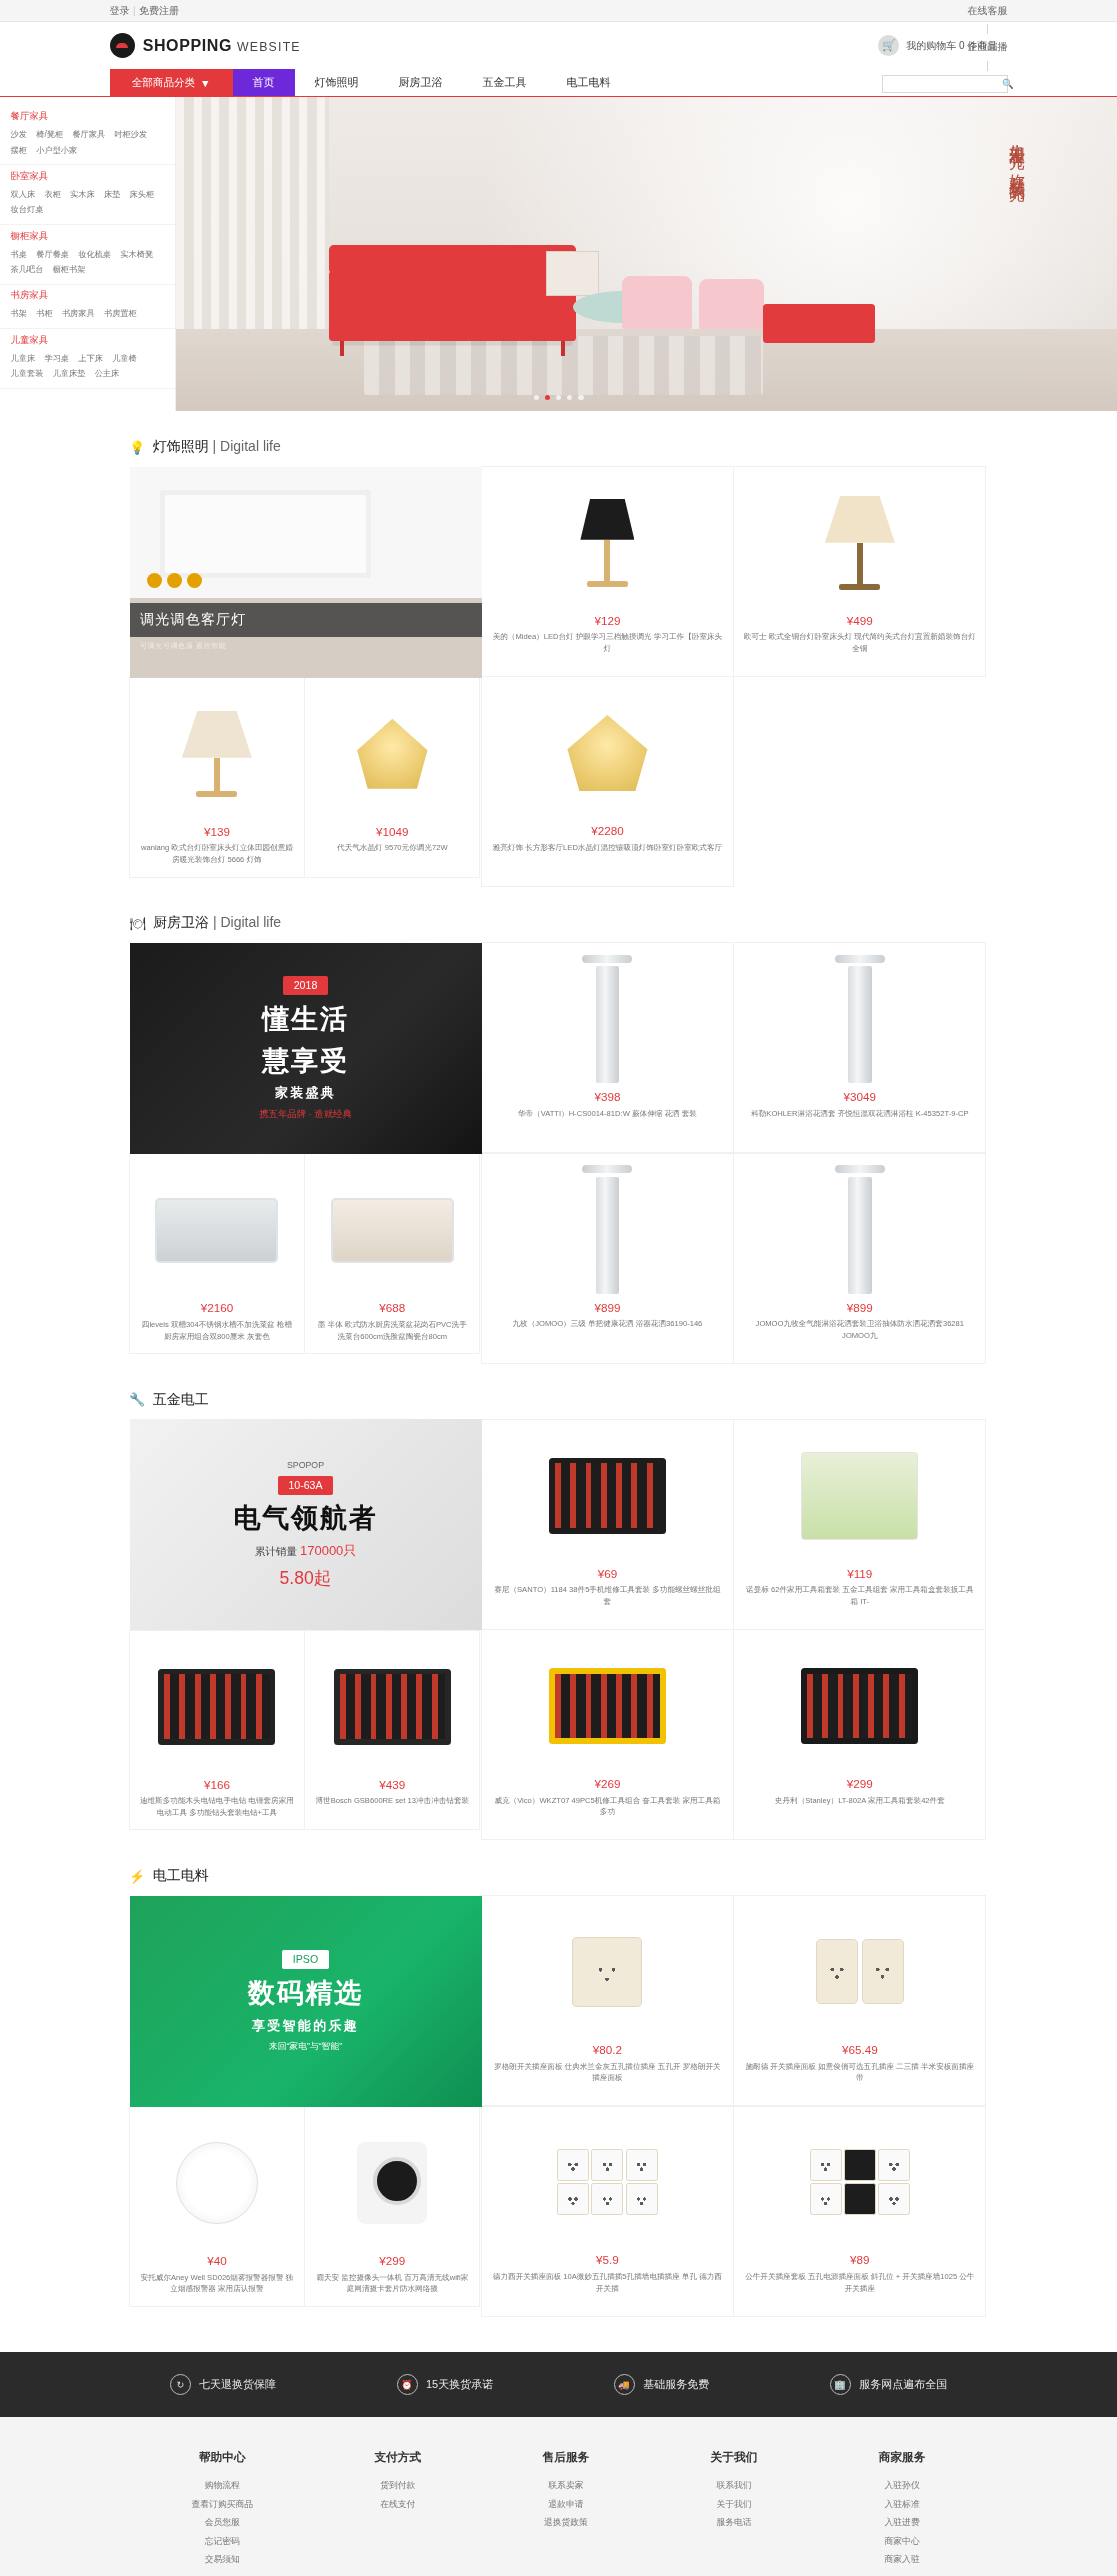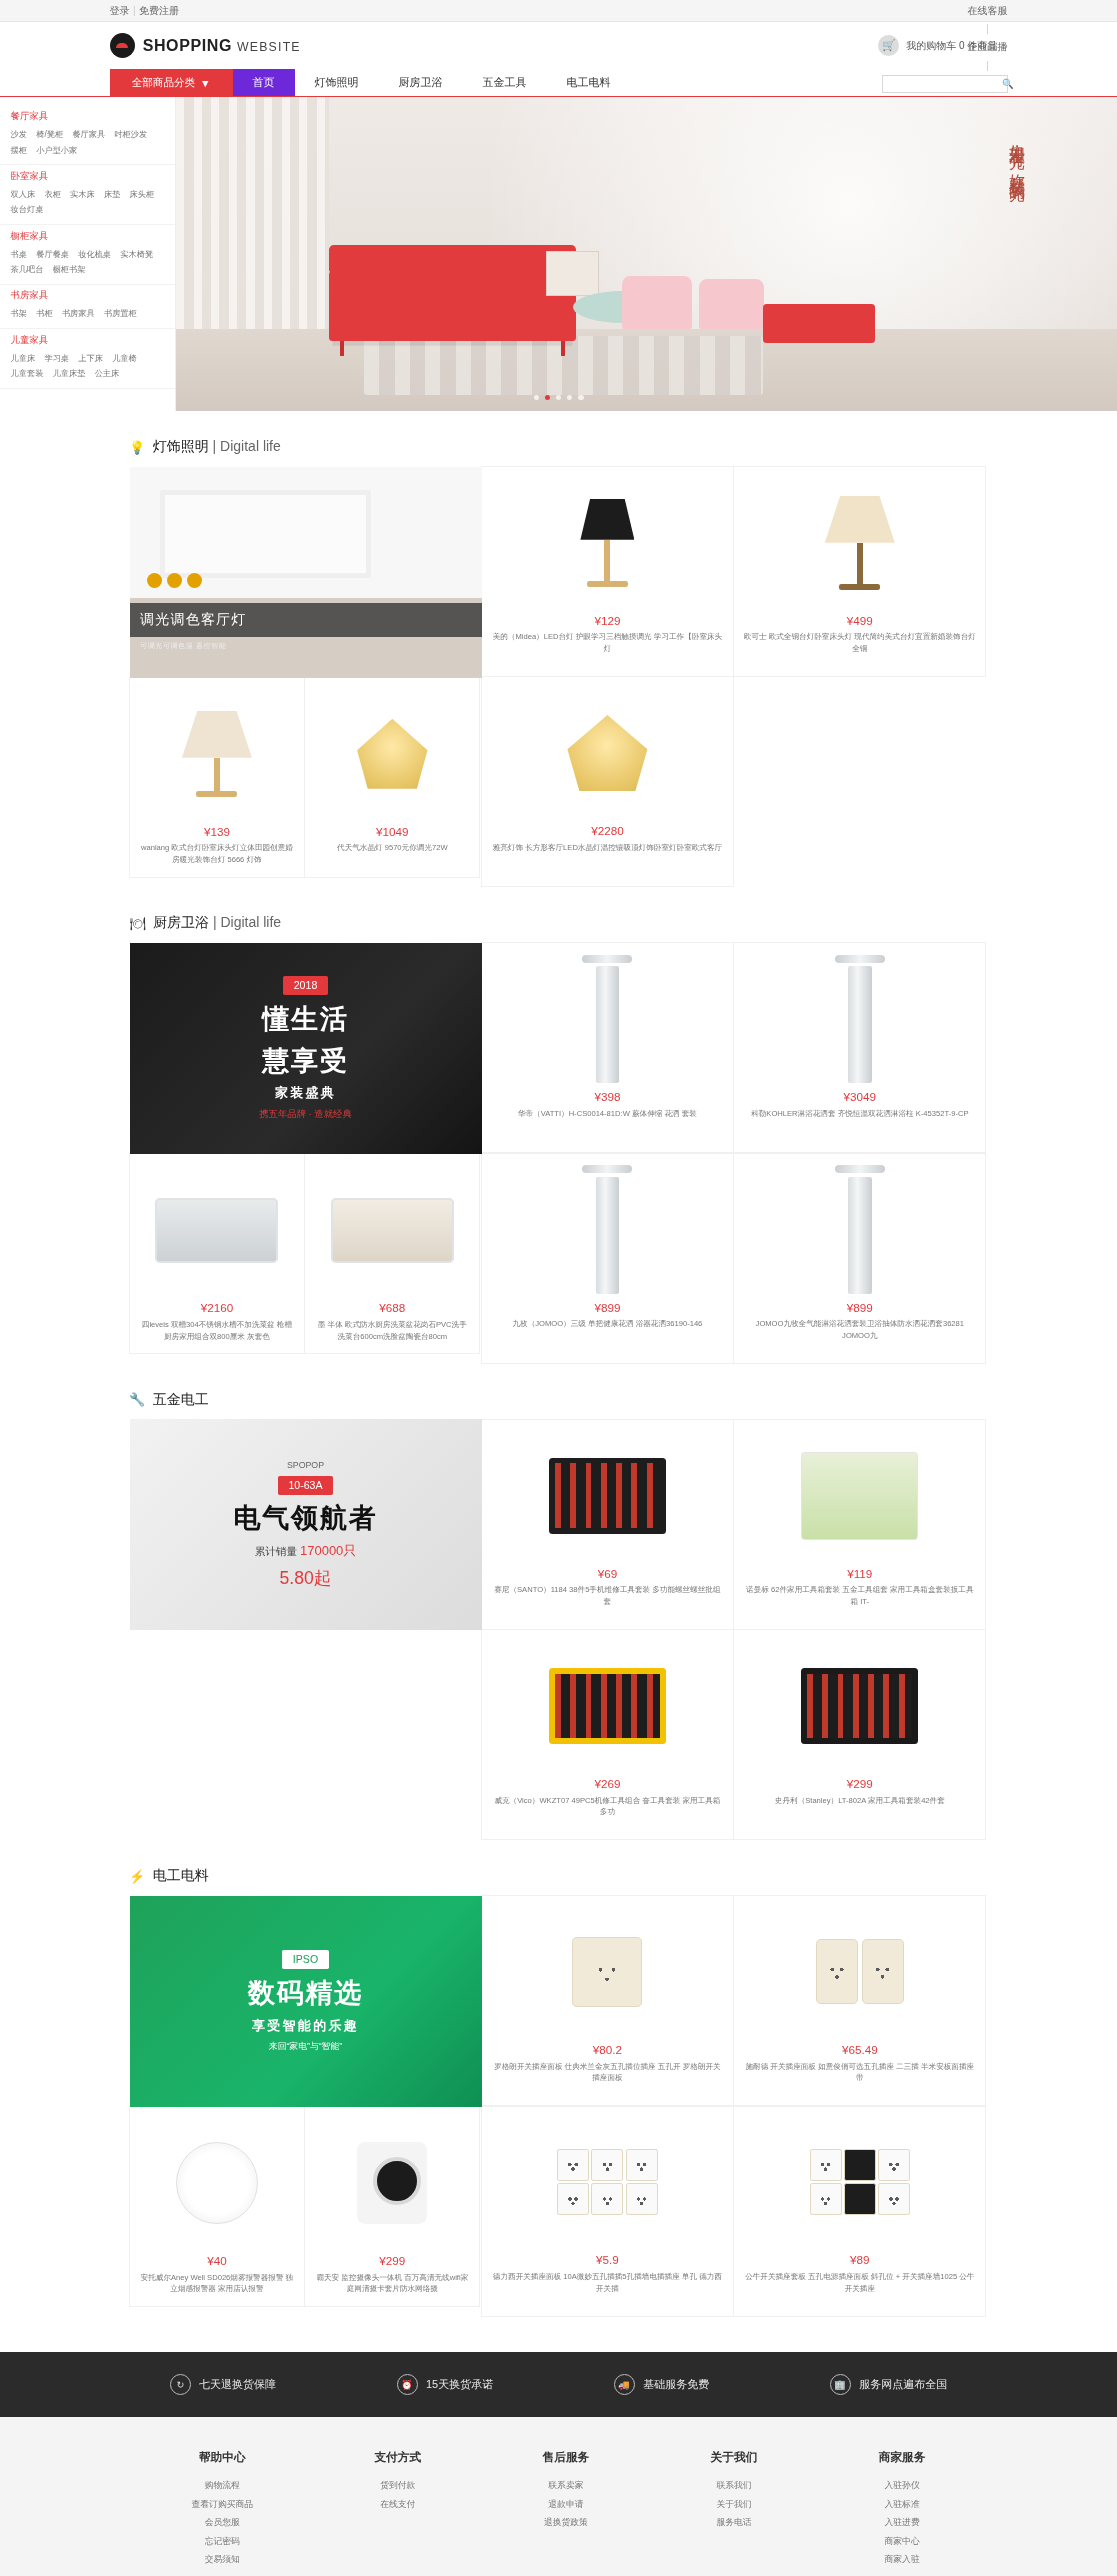--- a/index.html
+++ b/index.html
@@ -499,20 +499,36 @@
             <div style="font-size:8.8px;color:#666">SPOPOP</div>
             <div class="tag">10-63A</div>
             <h3 style="color:#111">电气领航者</h3>
             <div style="font-size:10.6px;color:#444">
               <span>累计销量</span>
               <span style="color:#e3393c;font-size:13px">170000只</span>
             </div>
             <div style="color:#e3393c;font-size:17.6px">5.80起</div>
           </div>
         </div>
+        <div style="display:flex">
+          <div class="cell" style="width:50%;min-height:200px">
+            <div class="thumb">
+                <div class="toolbox" style="background:#222"></div>
+              </div>
+            <div class="price">¥166</div>
+            <div class="desc">迪维斯多功能木头电钻电手电钻 电锤套房家用电动工具 多功能钻头套装电钻+工具</div>
+          </div>
+          <div class="cell" style="width:50%;min-height:200px">
+            <div class="thumb">
+                <div class="toolbox" style="background:#262626"></div>
+              </div>
+            <div class="price">¥439</div>
+            <div class="desc">博世Bosch GSB600RE set 13冲击冲击钻套装</div>
+          </div>
+        </div>
       </div>
       <div class="col-right">
         <div class="cell" style="width:50%">
           <div class="thumb">
               <div class="toolbox"></div>
             </div>
           <div class="price">¥69</div>
           <div class="desc">赛尼（SANTO）1184 38件5手机维修工具套装 多功能螺丝螺丝批组套</div>
         </div>
         <div class="cell" style="width:50%">

